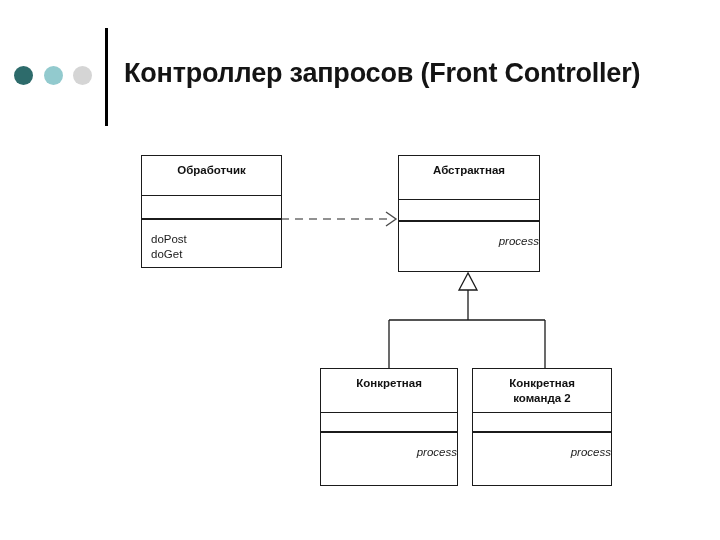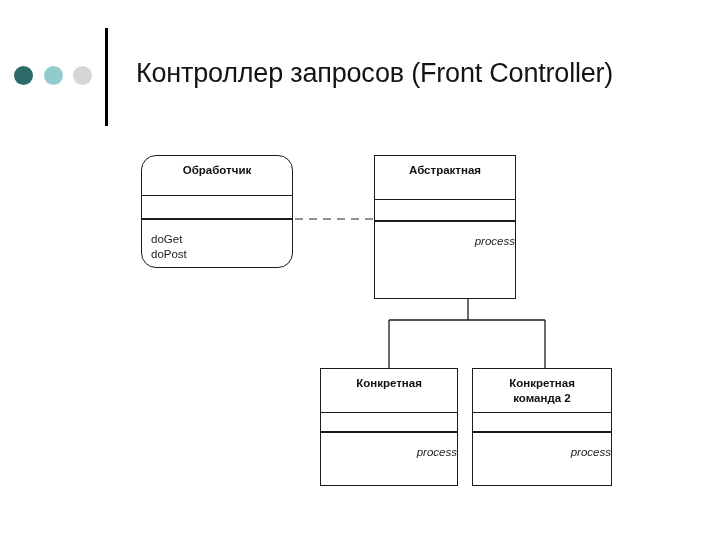--- a/index.html
+++ b/index.html
@@ -35,25 +35,25 @@
   #title-divider {
     position: absolute;
     left: 105px;
     top: 28px;
     width: 3px;
     height: 98px;
     background: #000000;
   }
   #slide-title {
     position: absolute;
-    left: 136px;
+    left: 124px;
     top: 38px;
     width: 560px;
     font-size: 27px;
-    font-weight: normal;
+    font-weight: bold;
     line-height: 34px;
     letter-spacing: -0.2px;
     color: #141414;
   }
 
   
   #uml-diagram {
     position: absolute;
     left: 0;
     top: 0;
@@ -88,26 +88,26 @@
     font-size: 11.5px;
     line-height: 15px;
     color: #1b1b1b;
   }
   .op-abstract {
     font-style: italic;
     text-align: right;
   }
 
   
-  #class-handler      { left: 141px; top: 155px; width: 152px; height: 113px; border-radius: 15px; }
+  #class-handler      { left: 141px; top: 155px; width: 141px; height: 113px; }
   #class-handler .uml-name-compartment { height: 40px; }
   #class-handler .uml-attr-compartment { height: 24px; }
   #class-handler .uml-op-compartment   { height: 47px; }
 
-  #class-abstract-command      { left: 374px; top: 155px; width: 142px; height: 144px; }
+  #class-abstract-command      { left: 398px; top: 155px; width: 142px; height: 117px; }
   #class-abstract-command .uml-name-compartment { height: 44px; }
   #class-abstract-command .uml-attr-compartment { height: 22px; }
   #class-abstract-command .uml-op-compartment   { height: 49px; }
 
   #class-concrete-command-1      { left: 320px; top: 368px; width: 138px; height: 118px; }
   #class-concrete-command-1 .uml-name-compartment { height: 44px; }
   #class-concrete-command-1 .uml-attr-compartment { height: 20px; }
   #class-concrete-command-1 .uml-op-compartment   { height: 52px; }
 
   #class-concrete-command-2      { left: 472px; top: 368px; width: 140px; height: 118px; }
@@ -154,22 +154,22 @@
       <line x1="389" y1="320" x2="545" y2="320" stroke="#1b1b1b" stroke-width="1.3"></line>
       <line x1="389" y1="320" x2="389" y2="368" stroke="#1b1b1b" stroke-width="1.3"></line>
       <line x1="545" y1="320" x2="545" y2="368" stroke="#1b1b1b" stroke-width="1.3"></line>
     </g>
   </svg>
 
   <div class="uml-class" id="class-handler">
     <div class="uml-compartment uml-name-compartment">Обработчик</div>
     <div class="uml-compartment uml-attr-compartment"></div>
     <div class="uml-compartment uml-op-compartment">
+      <div>doPost</div>
       <div>doGet</div>
-      <div>doPost</div>
     </div>
   </div>
 
   <div class="uml-class" id="class-abstract-command">
     <div class="uml-compartment uml-name-compartment">
       <div>Абстрактная</div>
     </div>
     <div class="uml-compartment uml-attr-compartment"></div>
     <div class="uml-compartment uml-op-compartment">
       <div class="op-abstract">process</div>

